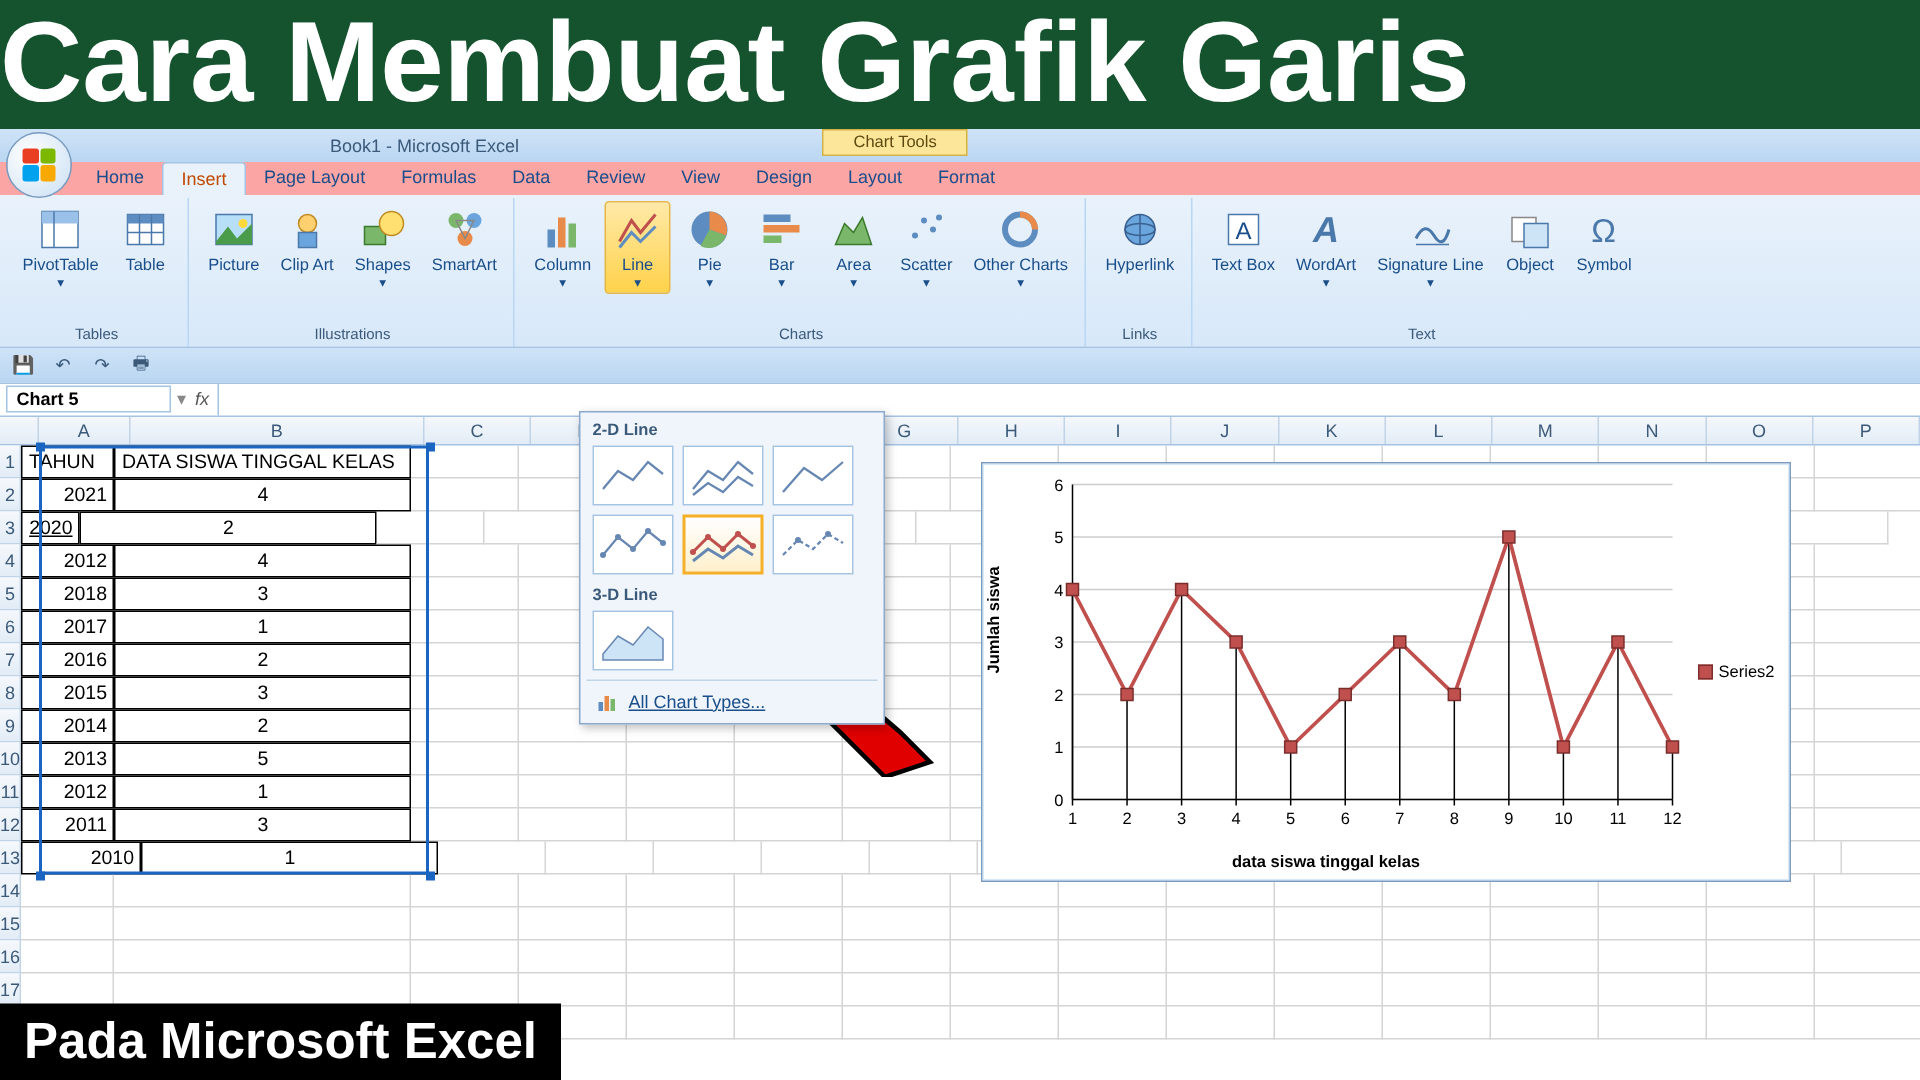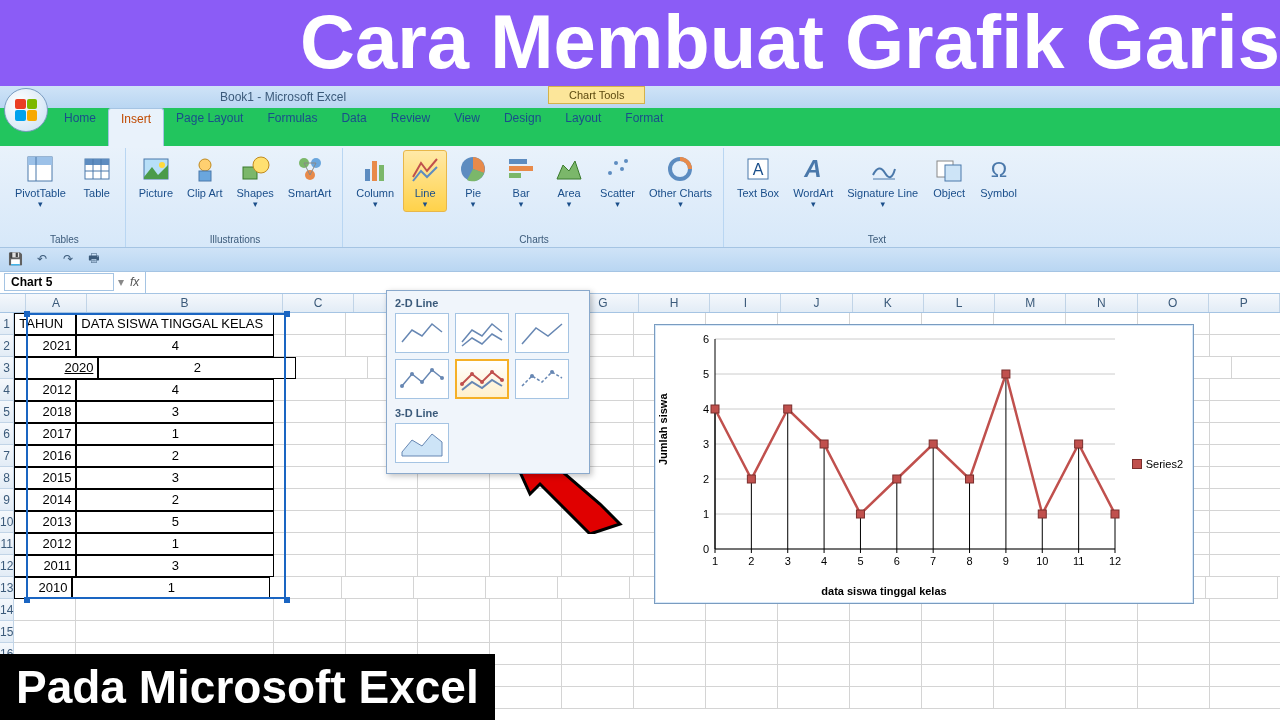--- a/index.html
+++ b/index.html
@@ -1,26 +1,26 @@
 <!DOCTYPE html>
 <html><head>
 <meta charset="utf-8">
 <style>
   * { box-sizing: border-box; margin: 0; padding: 0; }
   body { font-family: "Segoe UI", Tahoma, sans-serif; font-size: 12px; background: #fff; width: 1280px; height: 720px; overflow: hidden; }
-  .banner-top { background: #8b5cf6; color: #fff; font-size: 76px; font-weight: bold; text-align: right; line-height: 1.05; padding: 2px 0 4px 0; font-family: Arial, sans-serif; }
-  .banner-bottom { background: #000; color: #fff; font-size: 46px; font-weight: bold; padding: 6px 16px; position: absolute; left: 0; bottom: 0; font-family: Arial, sans-serif; }
+  .banner-top { background: #14532d; color: #fff; font-size: 76px; font-weight: bold; text-align: left; line-height: 1.05; padding: 2px 0 4px 0; font-family: Arial, sans-serif; }
+  .banner-bottom { background: #000; color: #fff; font-size: 34px; font-weight: bold; padding: 6px 16px; position: absolute; left: 0; bottom: 0; font-family: Arial, sans-serif; }
   .titlebar { height: 22px; background: linear-gradient(#cfe3f7, #b9d6f2); display: flex; align-items: center; font-size: 12px; position: relative; }
   .office-btn { width: 44px; height: 44px; border-radius: 50%; background: radial-gradient(circle at 35% 35%, #fff, #c9dff3); border: 1px solid #7a9cc0; position: absolute; top: 2px; left: 4px; z-index: 10; display:flex;align-items:center;justify-content:center; }
   .office-btn .quad { width: 22px; height: 22px; display: grid; grid-template-columns: 1fr 1fr; grid-template-rows: 1fr 1fr; gap: 1px; }
   .office-btn .quad div { border-radius: 2px; }
   .q1{background:#ea3e23}.q2{background:#7db800}.q3{background:#00a2ed}.q4{background:#f7a900}
   .title-text { margin-left: 220px; color: #3b5a7a; font-size: 12px; }
   .chart-tools-tab { position: absolute; left: 548px; top: 0; background: #fce69a; padding: 2px 20px; font-size: 11px; border: 1px solid #d4b24a; color: #5c4a10; }
-  .ribbon-tabs { height: 38px; background: #22c55e; display: flex; padding-left: 52px; font-size: 12px; }
+  .ribbon-tabs { height: 22px; background: #fca5a5; display: flex; padding-left: 52px; font-size: 12px; }
   .tab { padding: 3px 12px; color: #1a4e8a; cursor: pointer; }
   .tab.active { background: #e9f2fb; border: 1px solid #a5c4e3; border-bottom: none; border-radius: 3px 3px 0 0; color: #c04a00; }
   .ribbon { height: 102px; background: linear-gradient(#e9f2fb, #d7e8f9); border-bottom: 1px solid #a5c4e3; display: flex; padding: 2px 4px 0 4px; gap: 2px; }
   .group { border-right: 1px solid #b9d6f2; padding: 2px 6px 0 6px; display: flex; flex-direction: column; align-items: center; }
   .group-items { display: flex; gap: 4px; flex: 1; align-items: flex-start; }
   .group-label { font-size: 10px; color: #3b5a7a; text-align: center; margin-top: auto; padding-bottom: 2px; }
   .btn { display: flex; flex-direction: column; align-items: center; gap: 2px; padding: 2px 4px; cursor: pointer; border: 1px solid transparent; border-radius: 3px; min-width: 44px; }
   .btn.selected { background: linear-gradient(#ffe9a8,#ffd24a); border-color: #e8b74a; }
   .btn .icon { width: 32px; height: 32px; display: flex; align-items: center; justify-content: center; }
   .btn .lbl { font-size: 11px; color: #1a4e8a; display:flex;flex-direction:column;align-items:center; }
@@ -270,20 +270,37 @@
           </div>
           <div class="lbl">
             <span>Other Charts</span>
             <span class="dd">▾</span>
           </div>
         </div>
     </div>
     <div class="group-label">Charts</div>
   </div>
 
+  <div class="group">
+    <div class="group-items">
+      <div class="btn">
+          <div class="icon">
+            <svg width="32" height="32">
+              <circle cx="16" cy="16" r="10" fill="#6aa6dd" stroke="#3a6090"></circle>
+              <ellipse cx="16" cy="16" rx="10" ry="4" fill="none" stroke="#3a6090"></ellipse>
+              <line x1="16" y1="6" x2="16" y2="26" stroke="#3a6090"></line>
+            </svg>
+          </div>
+          <div class="lbl">
+            <span>Hyperlink</span>
+          </div>
+        </div>
+    </div>
+    <div class="group-label">Links</div>
+  </div>
 
   <div class="group" style="border-right:none">
     <div class="group-items">
       <div class="btn">
           <div class="icon">
             <svg width="32" height="32">
               <rect x="6" y="6" width="20" height="20" fill="#fff" stroke="#4a78aa"></rect>
               <text x="16" y="22" font-size="16" text-anchor="middle" fill="#1a4e8a">A</text>
             </svg>
           </div>
@@ -426,21 +443,21 @@
           <div class="cell" style="width: 72px;"></div>
           <div class="cell" style="width: 72px;"></div>
           <div class="cell" style="width: 72px;"></div>
           <div class="cell" style="width: 72px;"></div>
           <div class="cell" style="width: 72px;"></div>
           <div class="cell" style="width: 72px;"></div>
           <div class="cell" style="width: 72px;"></div>
           <div class="cell" style="width: 72px;"></div>
         </div>
         <div class="row">
-          <div class="cell bord right" style="width: 84px; text-decoration: underline;">2020</div>
+          <div class="cell bord right" style="width: 39px; text-decoration: underline;">2020</div>
           <div class="cell bord center" style="width: 198px;">2</div>
           <div class="cell" style="width: 72px;"></div>
           <div class="cell" style="width: 72px;"></div>
           <div class="cell" style="width: 72px;"></div>
           <div class="cell" style="width: 72px;"></div>
           <div class="cell" style="width: 72px;"></div>
           <div class="cell" style="width: 72px;"></div>
           <div class="cell" style="width: 72px;"></div>
           <div class="cell" style="width: 72px;"></div>
           <div class="cell" style="width: 72px;"></div>
@@ -606,21 +623,21 @@
           <div class="cell" style="width: 72px;"></div>
           <div class="cell" style="width: 72px;"></div>
           <div class="cell" style="width: 72px;"></div>
           <div class="cell" style="width: 72px;"></div>
           <div class="cell" style="width: 72px;"></div>
           <div class="cell" style="width: 72px;"></div>
           <div class="cell" style="width: 72px;"></div>
           <div class="cell" style="width: 72px;"></div>
         </div>
         <div class="row">
-          <div class="cell bord right" style="width: 58px;">2010</div>
+          <div class="cell bord right" style="width: 80px;">2010</div>
           <div class="cell bord center" style="width: 198px;">1</div>
           <div class="cell" style="width: 72px;"></div>
           <div class="cell" style="width: 72px;"></div>
           <div class="cell" style="width: 72px;"></div>
           <div class="cell" style="width: 72px;"></div>
           <div class="cell" style="width: 72px;"></div>
           <div class="cell" style="width: 72px;"></div>
           <div class="cell" style="width: 72px;"></div>
           <div class="cell" style="width: 72px;"></div>
           <div class="cell" style="width: 72px;"></div>
@@ -779,20 +796,28 @@
           </svg>
         </div>
     </div>
     <div class="sec-title">3-D Line</div>
     <div class="thumbs">
       <div class="thumb">
           <svg width="48" height="34">
             <polygon points="4,26 14,14 24,20 34,8 44,16 44,30 4,30" fill="#cde4f7" stroke="#6787b3"></polygon>
           </svg>
         </div>
+    </div>
+    <div class="footer">
+      <svg width="16" height="16">
+          <rect x="2" y="8" width="3" height="6" fill="#5d8cc0"></rect>
+          <rect x="6" y="4" width="3" height="10" fill="#e88a4a"></rect>
+          <rect x="10" y="6" width="3" height="8" fill="#7bb76a"></rect>
+        </svg>
+      <span style="text-decoration:underline">All Chart Types...</span>
     </div>
   </div>
 
   <div class="circle-highlight" style="left:440px;top:58px"></div>
 
   <svg class="arrow" style="left:470px;top:80px" width="180" height="160">
     <polygon points="10,10 70,60 60,70 130,130 150,150 120,160 70,110 60,120 10,10" fill="#e00000" stroke="#000" stroke-width="3"></polygon>
     <polygon points="10,10 55,25 25,55" fill="#e00000" stroke="#000" stroke-width="3"></polygon>
   </svg>
 

